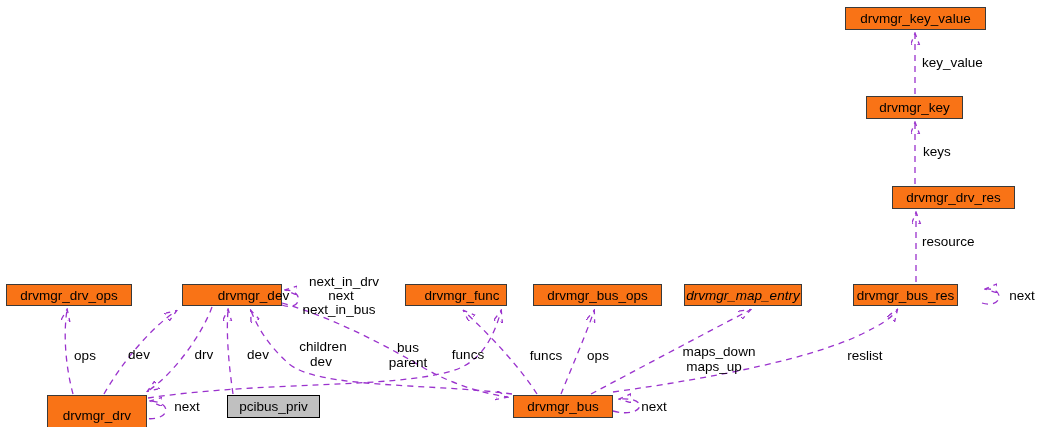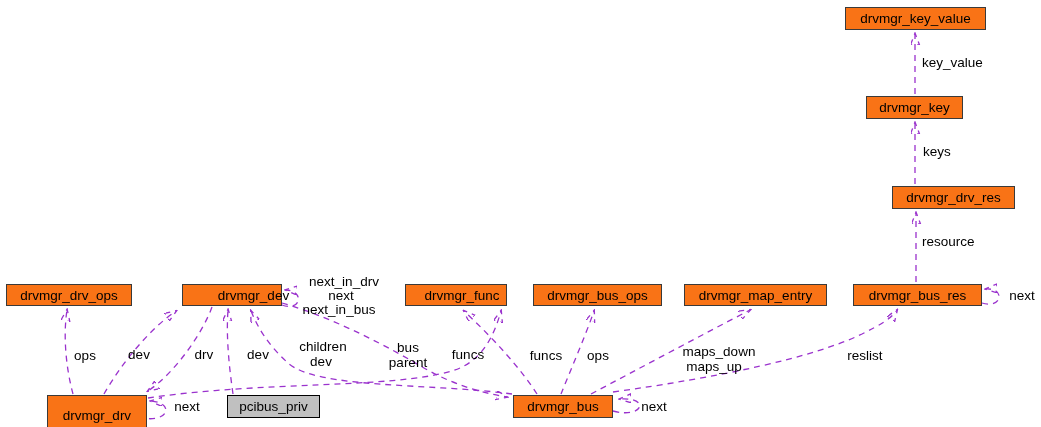--- a/index.html
+++ b/index.html
@@ -98,23 +98,23 @@
   <div class="node" style="left:892px;top:186px;width:123px;height:23px;">drvmgr_drv_res</div>
 
   <div class="node" style="left:6px;top:284px;width:126px;height:22px;">drvmgr_drv_ops</div>
 
   <div class="node" style="left:182px;top:284px;width:100px;height:22px;padding-left:43px;">drvmgr_dev</div>
 
   <div class="node" style="left:405px;top:284px;width:102px;height:22px;padding-left:12px;">drvmgr_func</div>
 
   <div class="node" style="left:533px;top:284px;width:129px;height:22px;">drvmgr_bus_ops</div>
 
-  <div class="node" style="left:684px;top:284px;width:143px;height:22px;">drvmgr_map_entry</div>
+  <div class="node" style="left:684px;top:284px;width:118px;height:22px;font-style:italic;">drvmgr_map_entry</div>
 
-  <div class="node" style="left:853px;top:284px;width:129px;height:22px;">drvmgr_bus_res</div>
+  <div class="node" style="left:853px;top:284px;width:105px;height:22px;">drvmgr_bus_res</div>
 
   <div class="node" style="left:47px;top:395px;width:100px;height:40px;">drvmgr_drv</div>
 
   <div class="node hl" style="left:227px;top:395px;width:93px;height:23px;">pcibus_priv</div>
 
   <div class="node" style="left:513px;top:395px;width:100px;height:23px;">drvmgr_bus</div>
 
 </div>
 
 </body></html>

